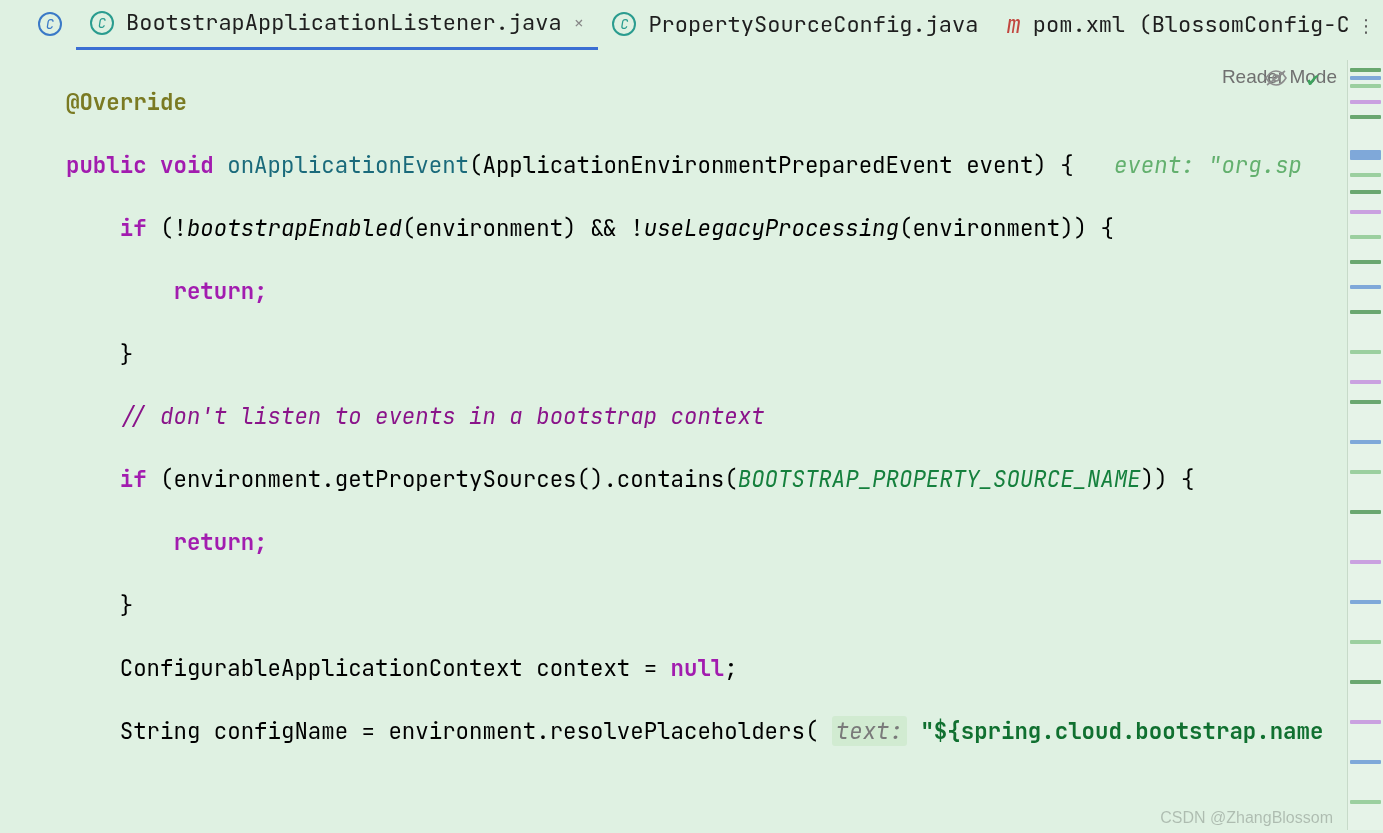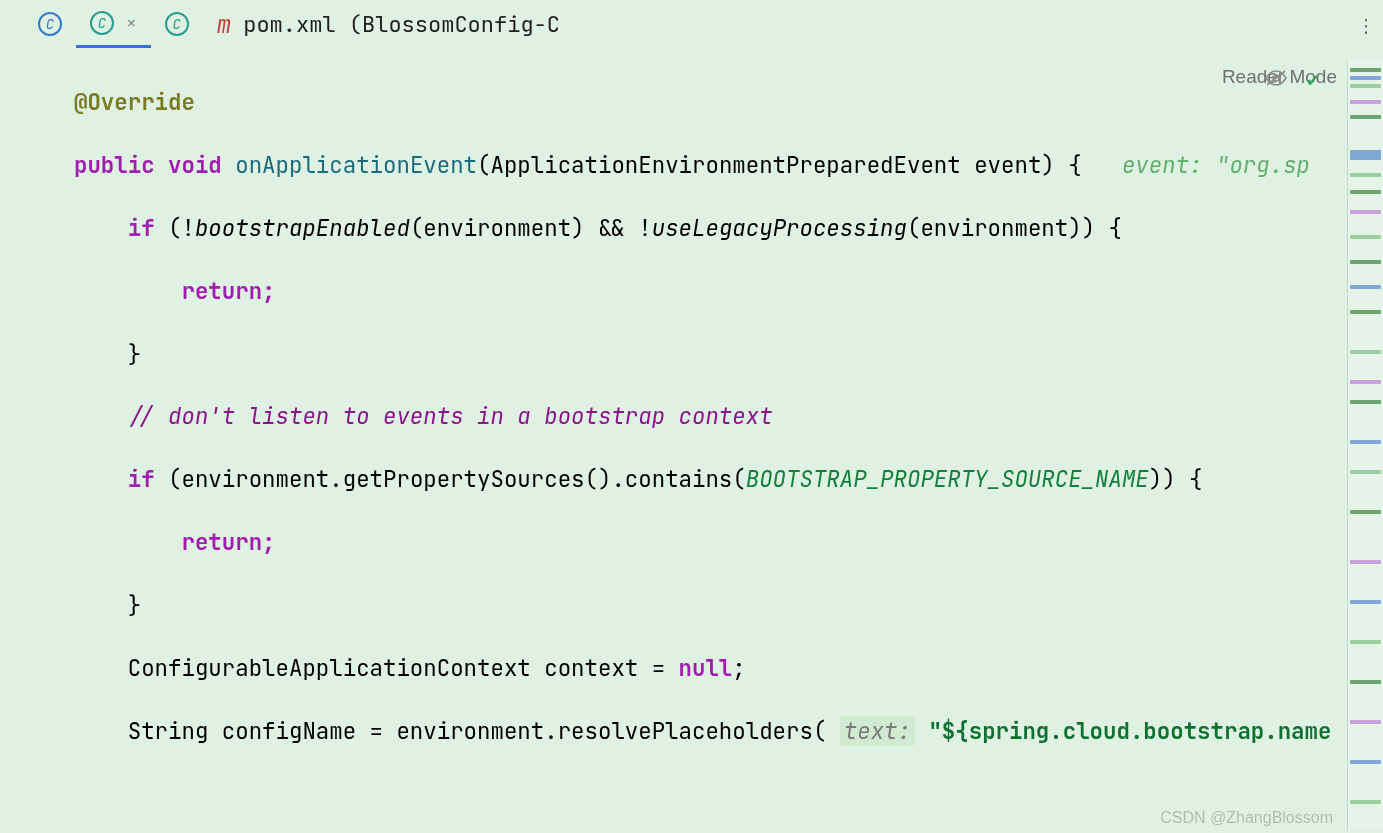--- a/index.html
+++ b/index.html
@@ -31,21 +31,21 @@
   .check { position:absolute; right:64px; top:66px; color:#3da35d; font-size:20px; font-weight:bold; }
 
   
   .minimap { position:absolute; right:0; top:60px; width:36px; height:770px;
     background:#e6f3e8; border-left:1px solid #c7dac9; overflow:hidden; }
   .minimap div { position:absolute; left:2px; right:2px; height:4px; border-radius:1px; }
 
   
   .code { position:absolute; left:0; right:38px; top:56px; bottom:0;
     font-size:22.4px; line-height:31.4px; white-space:pre;
-    color:#000; padding-left:20px; }
+    color:#000; padding-left:12px; }
 
   .ln { position:relative; padding-left:54px; }
   .ln.hl-sel  { background:#3259ad; color:#e9eef7; }
 
   .kw       { color:#a21caf; font-weight:700; }            
   .ann      { color:#7a7a22; font-weight:700; }             
   .mname    { color:#1a6a7b; }                              
   .fncall   { color:#000; font-style:italic; }              
   .comment  { color:#8a148a; font-style:italic; }           
   .constF   { color:#15803d; font-style:italic; }           
@@ -62,24 +62,26 @@
 </style>
 </head>
 <body>
 
 <div class="tabbar">
   <div class="tab">
     <span class="icon-c blue">C</span>
   </div>
   <div class="tab active">
     <span class="icon-c teal">C</span>
+    <span class="fname">BootstrapApplicationListener.java</span>
     <span class="close">×</span>
   </div>
   <div class="tab">
     <span class="icon-c teal">C</span>
+    <span class="fname">PropertySourceConfig.java</span>
   </div>
   <div class="tab">
     <span class="icon-m">m</span>
     <span class="fname">pom.xml (BlossomConfig-C</span>
 
   </div>
 </div>
 <span class="more">⋮</span>
 
 <span class="reader">Reader Mode</span>

